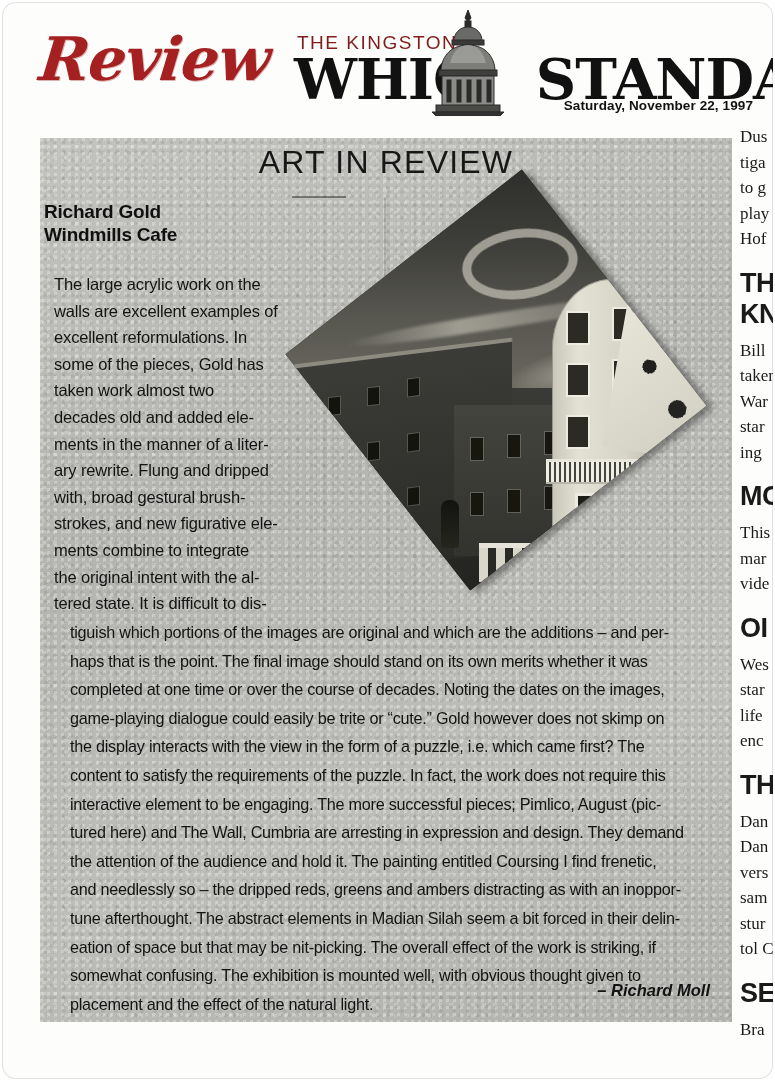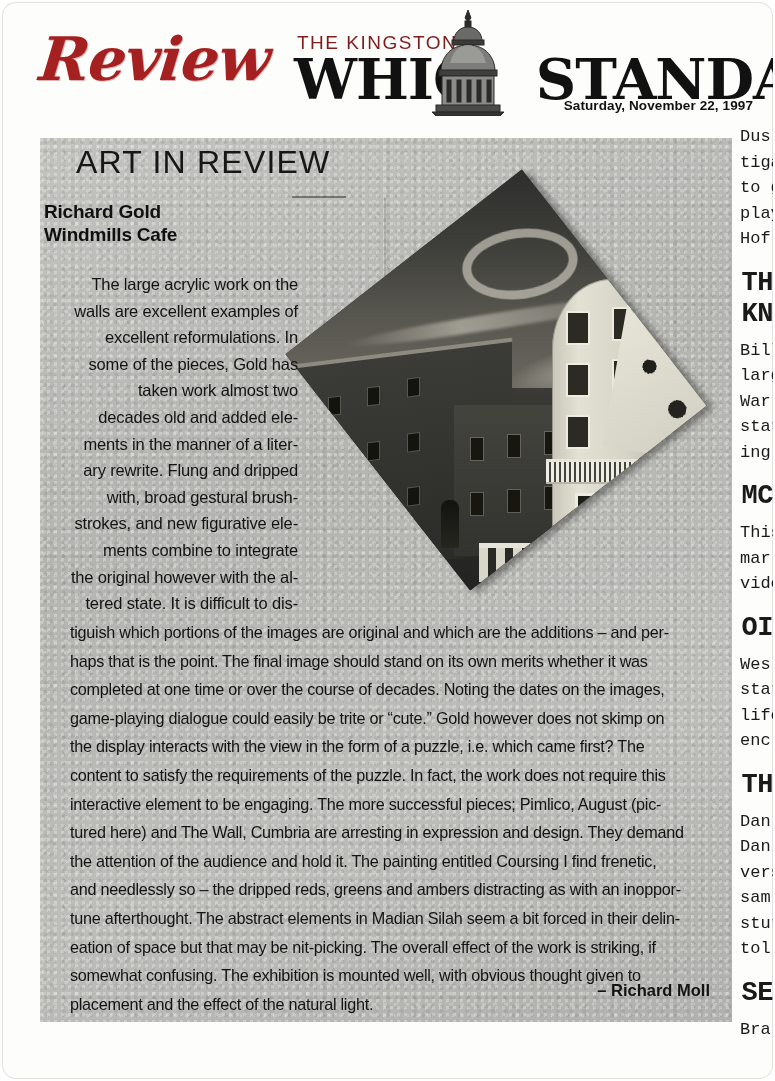--- a/index.html
+++ b/index.html
@@ -73,80 +73,81 @@
     color:#1a1a1a;
   }
   #right-column .rc-body{
     font-size:17px; line-height:25.5px;
     white-space:nowrap;
   }
   #right-column .rc-head{
     font-family:"Liberation Sans", sans-serif;
     font-size:27px; font-weight:bold;
     line-height:31px; letter-spacing:-.5px;
-    white-space:nowrap; margin-top:16px;text-align:right;
+    white-space:nowrap; margin-top:16px;
   }
   #right-column .rc-head + .rc-body{ margin-top:8px; }
-  #right-column .blk{ margin-bottom:4px;font-family:Liberation Mono, monospace; }
+  #right-column .blk{ margin-bottom:4px; }
 
   
   #clipping{
     position:absolute; left:38px; top:136px;
     width:692px; height:884px;
     background:#b9b9b5;
     background-image:
       radial-gradient(circle at 12% 22%, rgba(255,255,255,.28) 0 2px, transparent 2px),
       radial-gradient(circle at 62% 48%, rgba(0,0,0,.07) 0 2px, transparent 2px),
       radial-gradient(circle at 35% 78%, rgba(255,255,255,.22) 0 2px, transparent 2px),
       radial-gradient(circle at 85% 15%, rgba(0,0,0,.06) 0 2px, transparent 2px),
       linear-gradient(160deg, #c2c2be 0%, #b4b4b0 38%, #bdbdb9 70%, #b0b0ac 100%);
     background-size:7px 7px, 9px 9px, 11px 11px, 13px 13px, 100% 100%;
     overflow:hidden;
   }
 
   #art-headline{
     position:absolute; left:0; right:0; top:6px;
+    text-align:center;
     font-family:"Liberation Sans", sans-serif;
     font-size:32px; font-weight:normal;
-    letter-spacing:1.2px; color:#171717;padding-left:36px;
+    letter-spacing:1.2px; color:#171717;
   }
 
   #byline{
     position:absolute; left:4px; top:62px;
     width:250px;
     font-family:"Liberation Sans", sans-serif;
     font-weight:bold; font-size:19px;
     line-height:23px; color:#101010;
     letter-spacing:-.2px;
   }
 
   
   #narrow-col{
     position:absolute; left:14px; top:133px;
     width:244px;
     font-family:"Liberation Sans", sans-serif;
     font-size:16.5px; line-height:26.6px;
-    color:#131313; letter-spacing:-.15px;text-align:right;
+    color:#131313; letter-spacing:-.15px;
   }
   #narrow-col .ln{ white-space:nowrap; }
 
   
   #wide-col{
     position:absolute; left:14px; top:480px;
     width:668px;
     font-family:Liberation Sans, sans-serif;
     font-size:16.2px; line-height:28.6px;
     color:#131313; letter-spacing:-.25px;margin-left:16px;
   }
   #wide-col .ln{ white-space:nowrap; }
 
   #signature{
     position:absolute; right:22px; top:843px;
     font-family:"Liberation Sans", sans-serif;
-    font-weight:bold;
+    font-style:italic; font-weight:bold;
     font-size:16.5px; color:#131313;
   }
 
   
   #artwork-frame{
     position:absolute; left:248px; top:52px;
     width:420px; height:415px;
   }
   #artwork-clip{
     position:absolute; left:58px; top:40px;
@@ -331,21 +332,21 @@
         <div>to g</div>
         <div>play</div>
         <div>Hof</div>
       </div>
       <div class="blk rc-head">
         <div>TH</div>
         <div>KN</div>
       </div>
       <div class="blk rc-body">
         <div>Bill</div>
-        <div>large</div>
+        <div>taken</div>
         <div>War</div>
         <div>star</div>
         <div>ing</div>
       </div>
       <div class="blk rc-head">
         <div>MC</div>
       </div>
       <div class="blk rc-body">
         <div>This</div>
         <div>mar</div>
@@ -447,21 +448,21 @@
         <div class="ln">walls are excellent examples of</div>
         <div class="ln">excellent reformulations. In</div>
         <div class="ln">some of the pieces, Gold has</div>
         <div class="ln">taken work almost two</div>
         <div class="ln">decades old and added ele-</div>
         <div class="ln">ments in the manner of a liter-</div>
         <div class="ln">ary rewrite. Flung and dripped</div>
         <div class="ln">with, broad gestural brush-</div>
         <div class="ln">strokes, and new figurative ele-</div>
         <div class="ln">ments combine to integrate</div>
-        <div class="ln">the original however with the al-</div>
+        <div class="ln">the original intent with the al-</div>
         <div class="ln">tered state. It is difficult to dis-</div>
       </div>
     <div id="wide-col">
         <div class="ln">tiguish which portions of the images are original and which are the additions – and per-</div>
         <div class="ln">haps that is the point. The final image should stand on its own merits whether it was</div>
         <div class="ln">completed at one time or over the course of decades. Noting the dates on the images,</div>
         <div class="ln">game-playing dialogue could easily be trite or “cute.” Gold however does not skimp on</div>
         <div class="ln">the display interacts with the view in the form of a puzzle, i.e. which came first? The</div>
         <div class="ln">content to satisfy the requirements of the puzzle. In fact, the work does not require this</div>
         <div class="ln">interactive element to be engaging. The more successful pieces; Pimlico, August (pic-</div>

